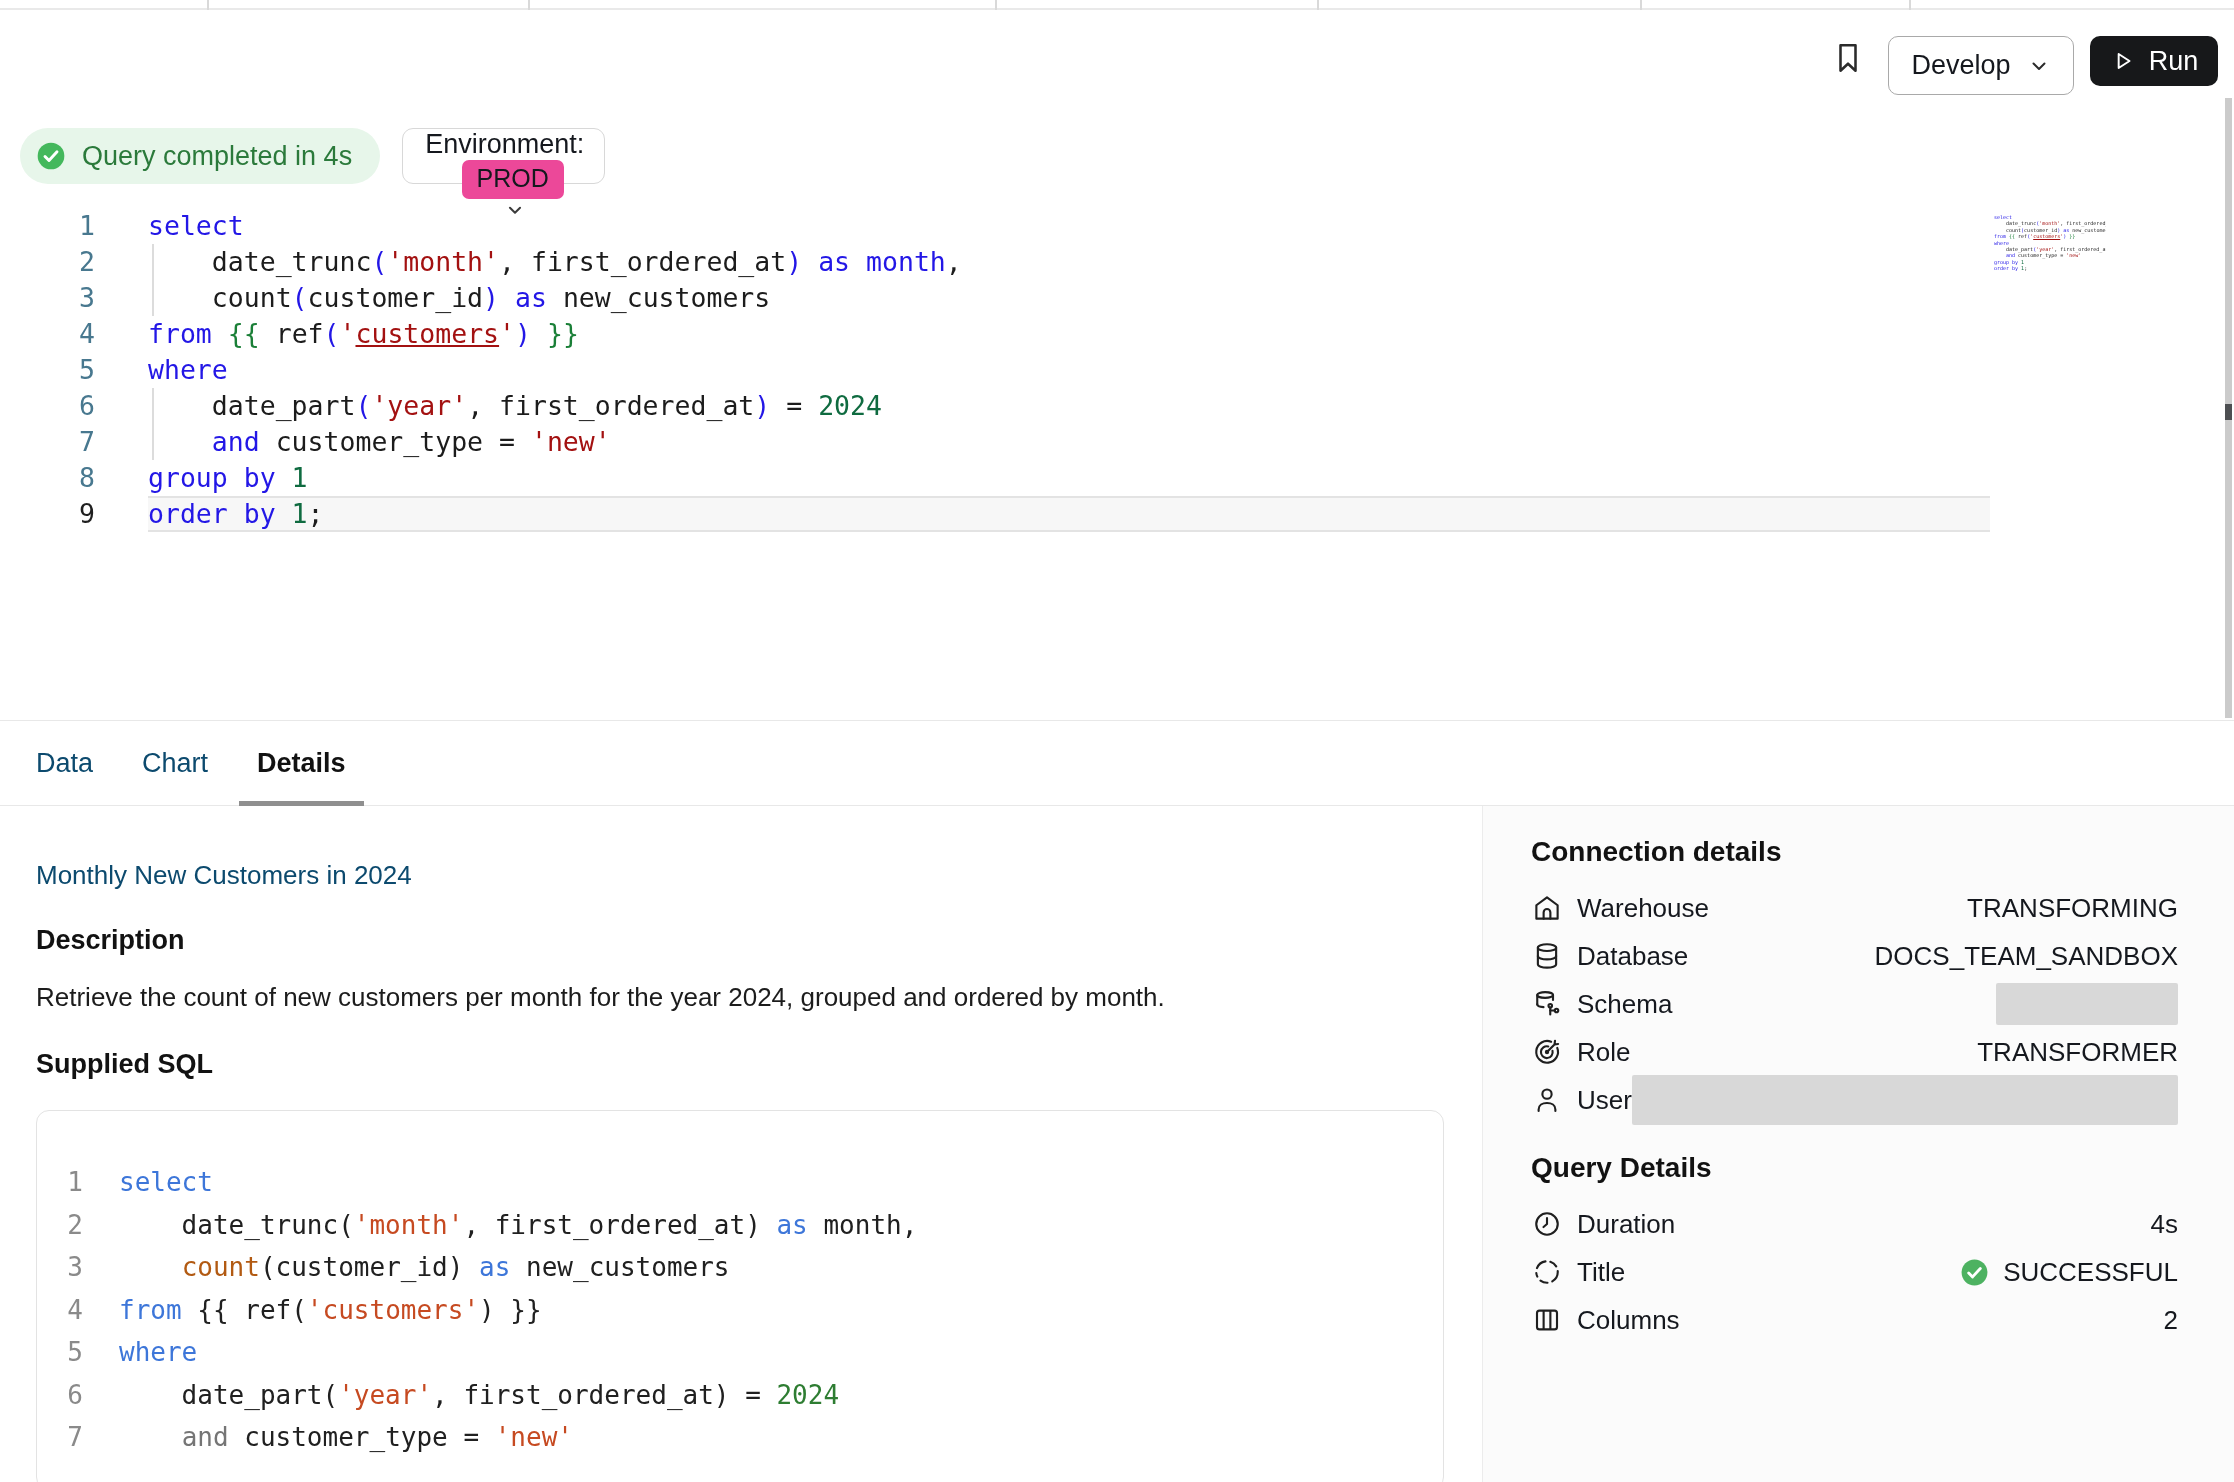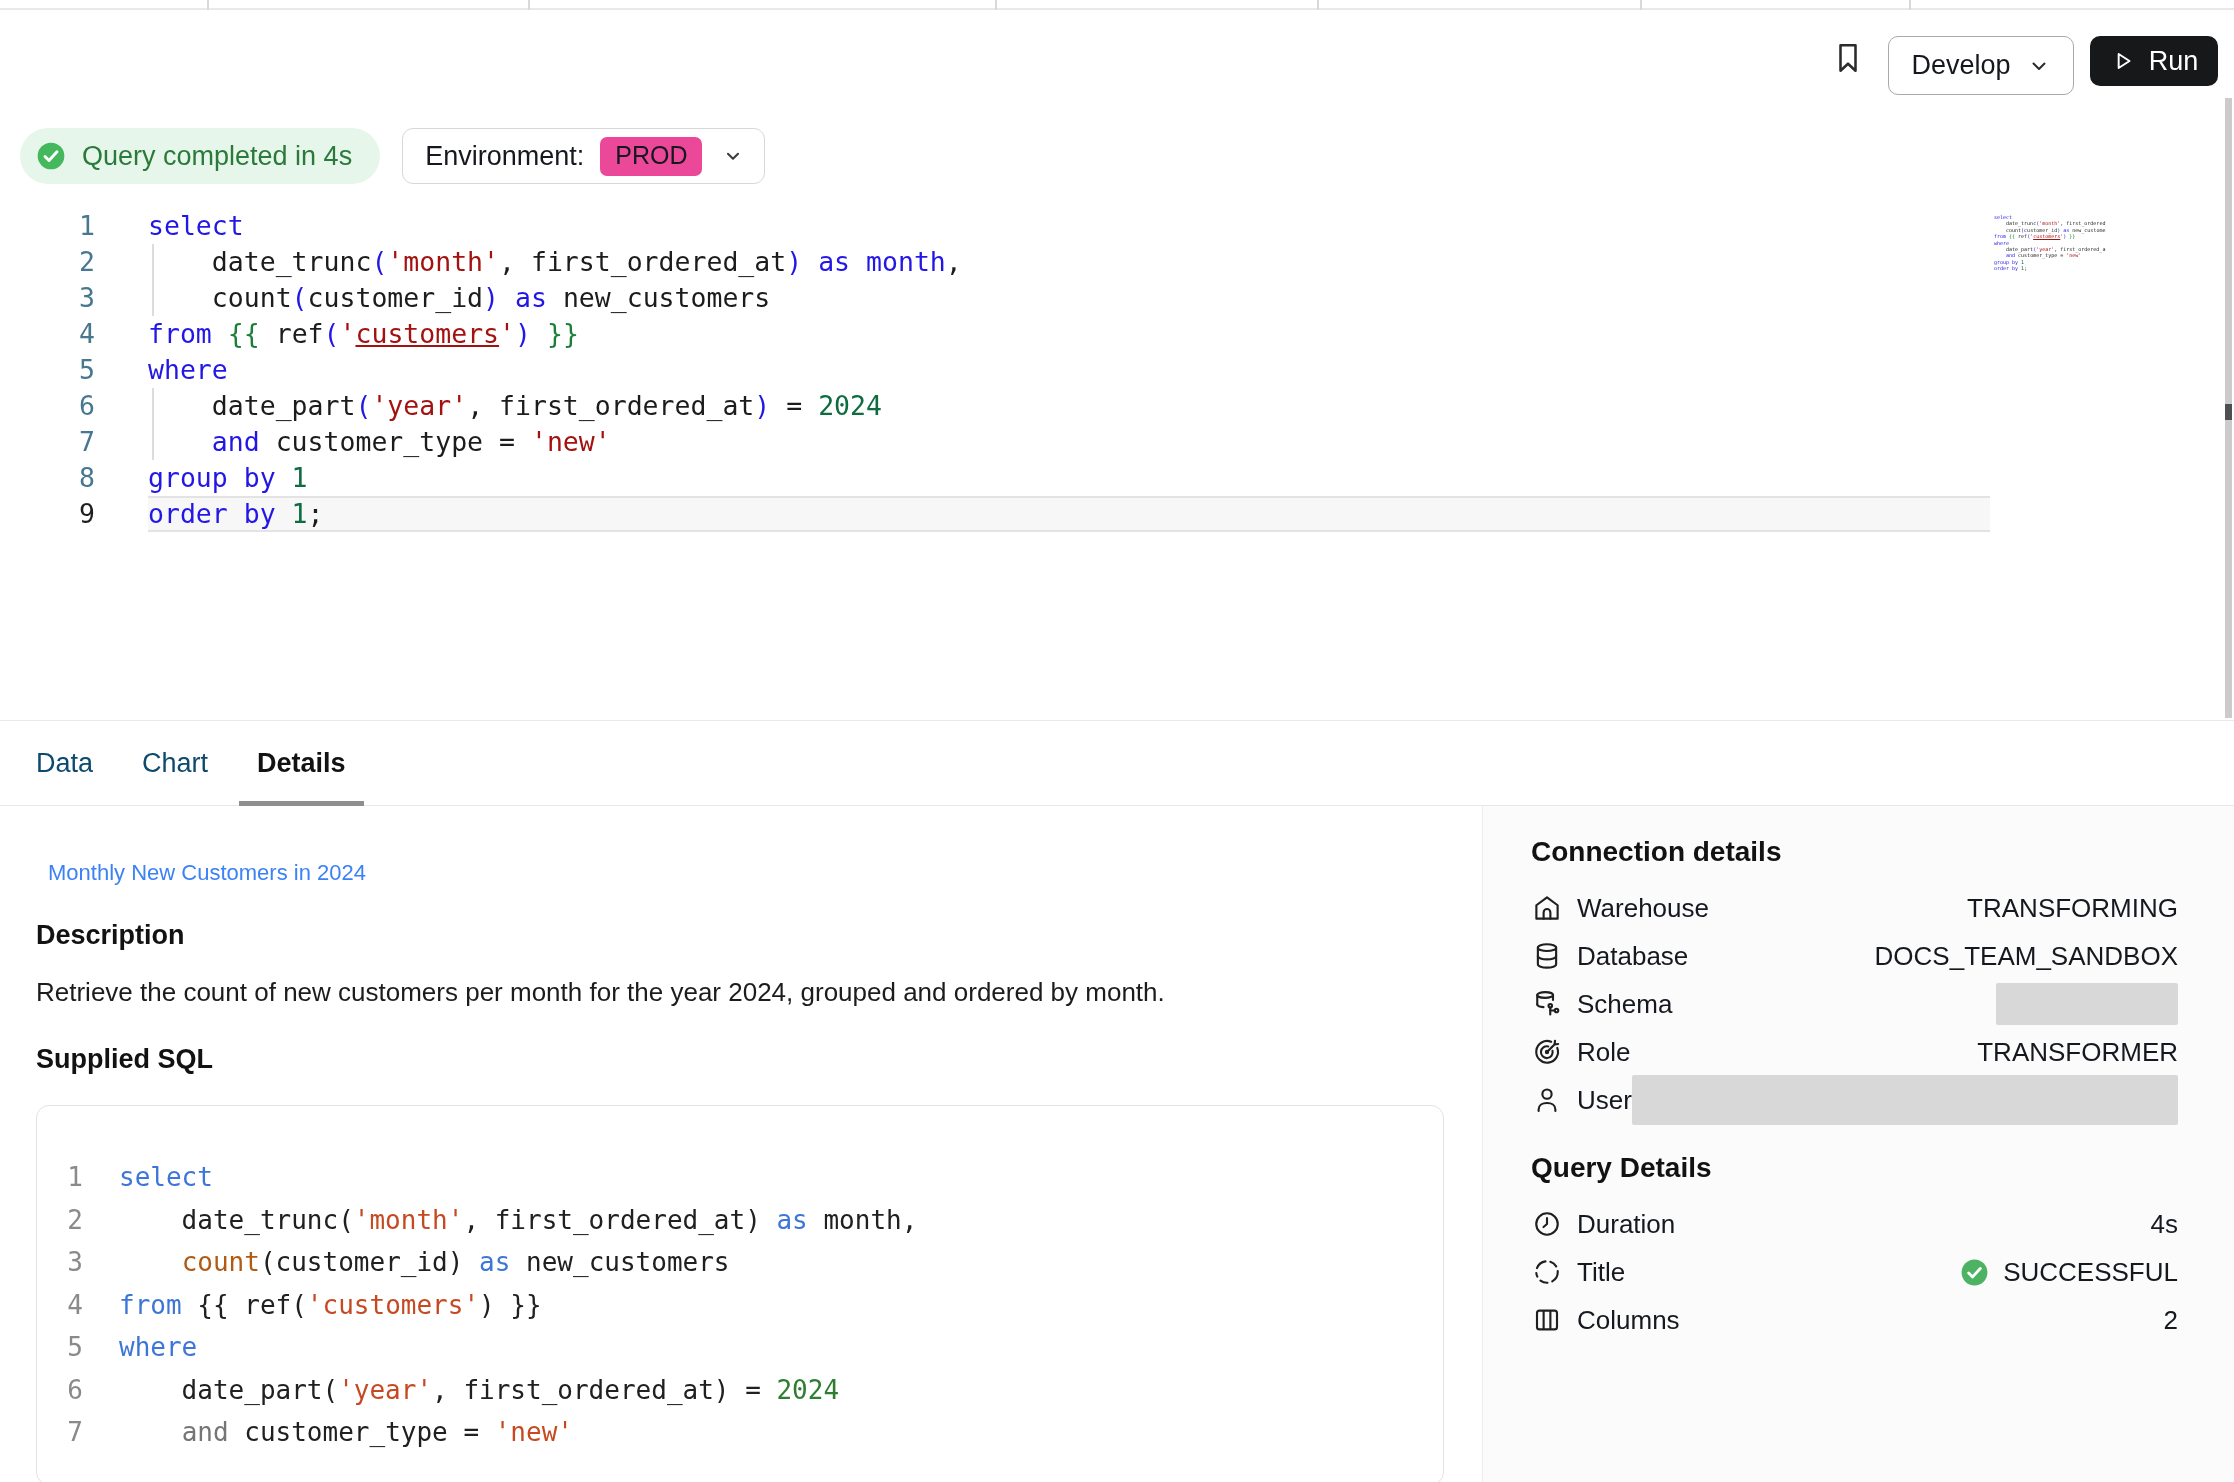--- a/index.html
+++ b/index.html
@@ -22,21 +22,21 @@
     background:#17181a; border:none; border-radius:10px;
     display:flex; align-items:center; justify-content:center; gap:13px;
     font-size:27px; font-weight:500; color:#fff; cursor:pointer; font-family:inherit; }
 
   
   .status-row { display:flex; align-items:center; gap:22px; margin:28px 0 0 20px; }
   .query-status-pill { display:inline-flex; align-items:center; gap:15px; height:56px;
     padding:0 28px 0 15px; border-radius:28px; background:#e7f6ea; }
   .query-status-pill .txt { font-size:27px; font-weight:500; color:#2b7a3b; }
   .env-select { display:inline-flex; align-items:center; height:56px; padding:0 20px 0 22px;
-    background:#fff; border:1.5px solid #d8d8d8; border-radius:11px; cursor:pointer; }
+    background:#fff; border:1.5px solid #d8d8d8; border-radius:11px; cursor:pointer;flex-direction:column; }
   .env-select .lbl { font-size:27px; color:#15181e; }
   .env-pill { margin-left:16px; padding:4px 15px 6px; border-radius:7px; background:#ec4899;
     font-size:25px; font-weight:500; color:#15181e; }
   .env-select .chev { margin-left:20px; display:flex; }
 
   
   .code-line { display:flex; white-space:pre; }
   .code-line .ln { flex:none; text-align:right; user-select:none; }
   .code-line .body { position:relative; flex:1; }
 
@@ -76,21 +76,21 @@
     display:flex; align-items:stretch; padding-left:18px; }
   .tab { position:relative; display:flex; align-items:center; padding:0 18px; margin-right:13px;
     font-size:27px; color:#0c4a6e; cursor:pointer; }
   .tab.active { color:#121212; font-weight:600; }
   .tab.active::after { content:''; position:absolute; left:0; right:0; bottom:-1px; height:5px; background:#8f8f8f; }
 
   
   .content { display:flex; height:679px; }
   .left-pane { flex:1; padding:28px 40px 0 36px; overflow:hidden; }
   .h-sec { font-size:27px; font-weight:700; color:#121212; }
-  .title-value { margin-top:26px; font-size:22px; color:#3b82f6;margin-left:12px; }
+  .title-value { margin-top:26px; font-size:26px; color:#0c4a6e; }
   .desc-head { margin-top:34px; }
   .desc-value { margin-top:26px; font-size:26px; color:#1c1c1c; }
   .sql-head { margin-top:36px; }
 
   .sql-card { margin-top:30px; width:1408px; border:1.5px solid #e3e3e3; border-radius:13px;
     background:#fff; padding:50px 0 30px 0;
     font-family:"DejaVu Sans Mono", monospace; font-size:26px; }
   .sql-card .code-line { line-height:42.5px; }
   .sql-card .ln { width:46px; color:#8a8a8a; }
   .sql-card .body { margin-left:36px; }

